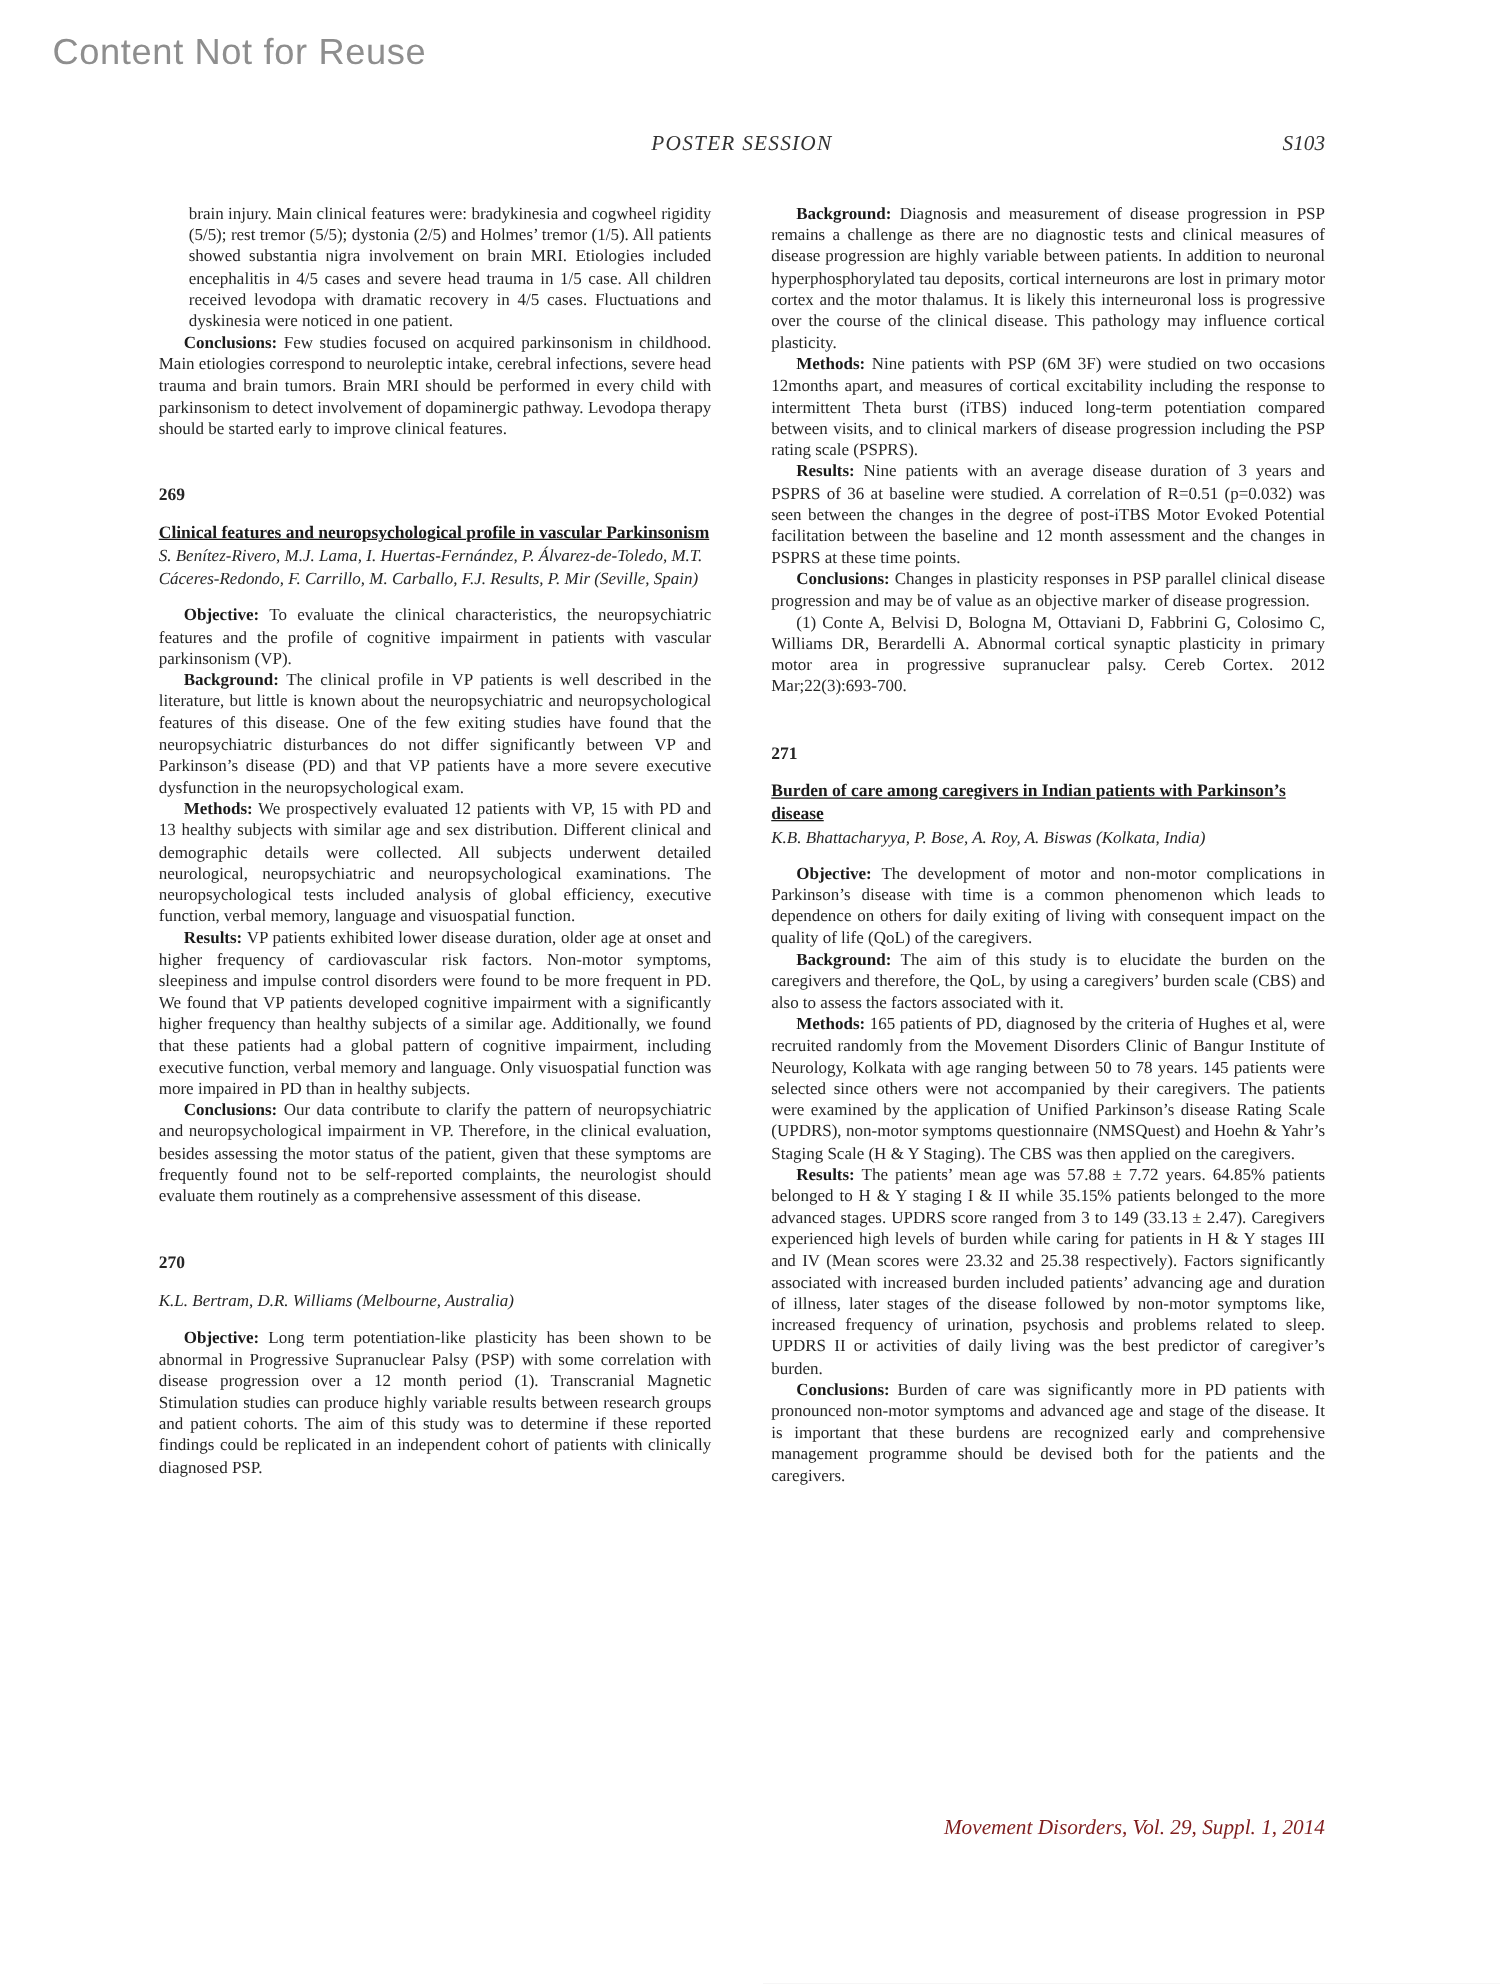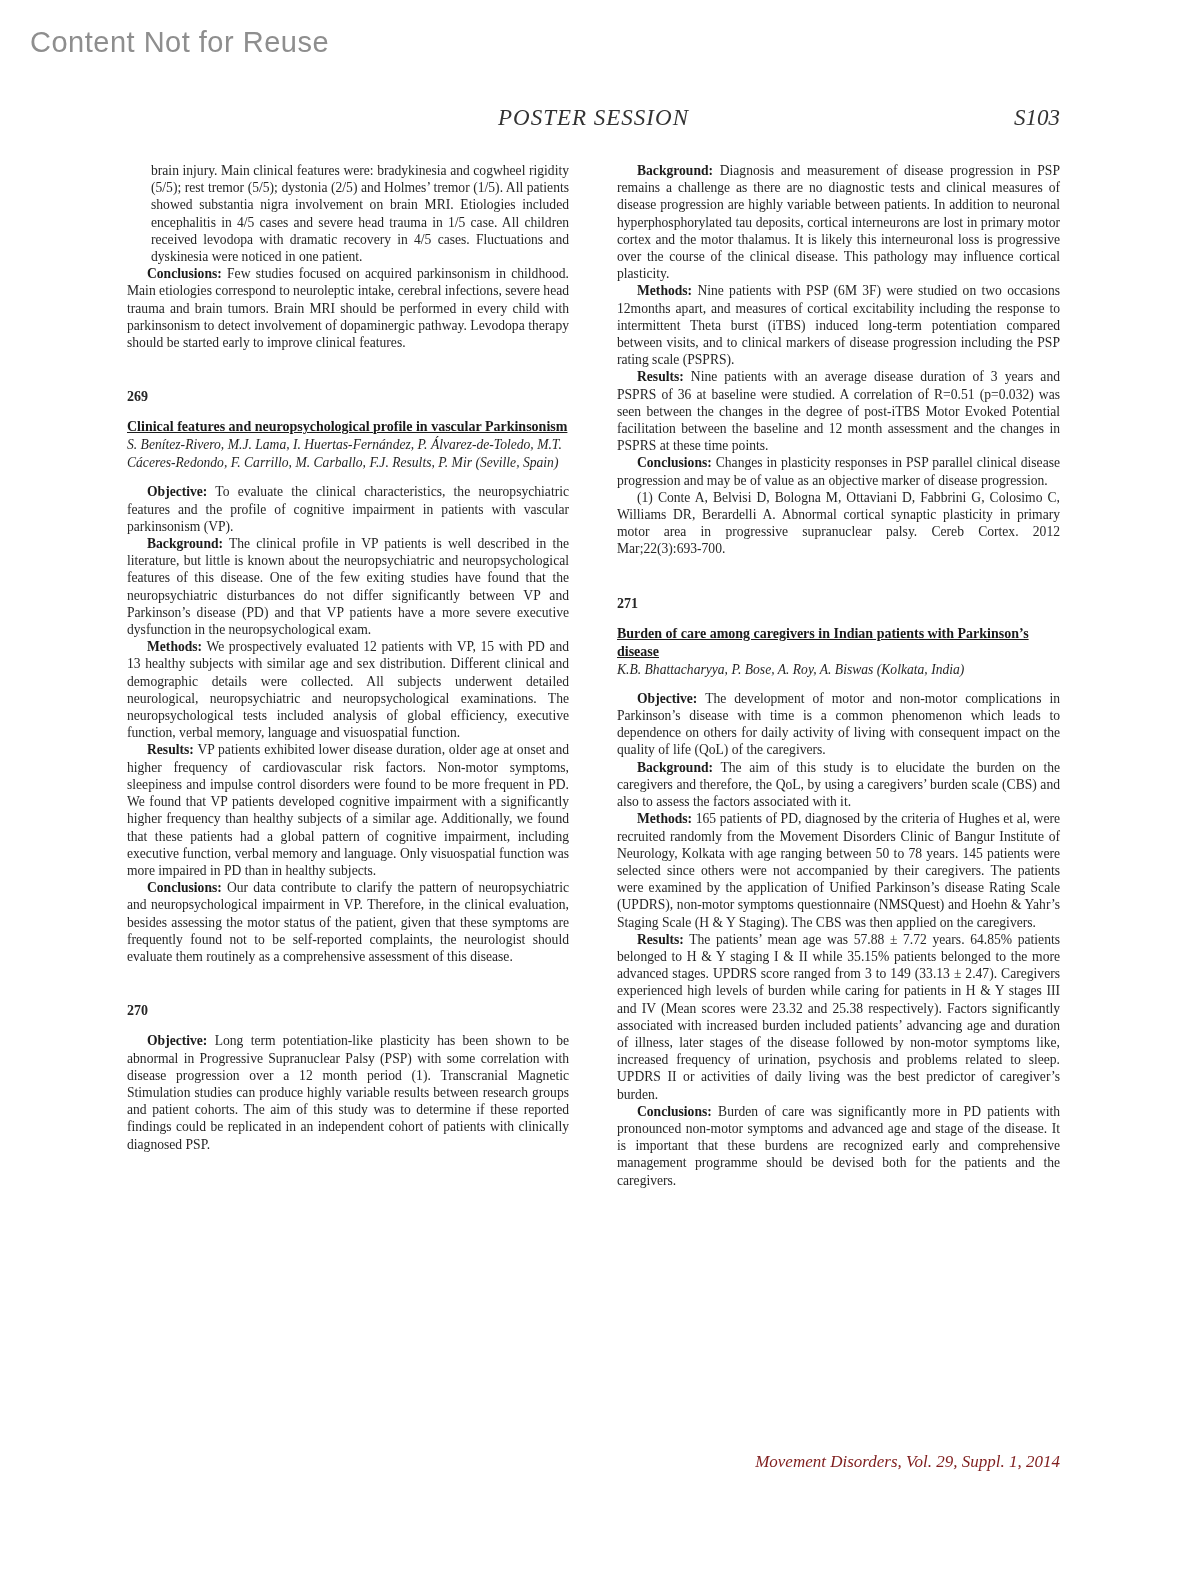--- a/index.html
+++ b/index.html
@@ -3,27 +3,27 @@
 <meta charset="utf-8">
 <style>
   * { margin:0; padding:0; box-sizing:border-box; }
   html, body { background:#e9e9e9; }
   .page {
     position:relative; width:1200px; height:1587px; margin:0 auto;
     background:#ffffff; overflow:hidden;
     font-family:"Liberation Serif", serif; color:#262626;
   }
   .watermark {
-    position:absolute; left:30px; top:26px;
+    position:absolute; left:42px; top:26px;
     font-family:"Liberation Sans", sans-serif;
     font-size:29px; color:#8e8e8e; letter-spacing:0.5px;
   }
   .running-head {
     position:absolute; top:105px; left:127px; width:933px; height:22px;
-    font-style:italic; font-size:23px; color:#333333;
+    font-style:italic; font-size:17px; color:#333333;
   }
   .rh-title { position:absolute; left:0; right:0; text-align:center; letter-spacing:1px; }
   .rh-page  { position:absolute; right:0; top:0; }
   .col {
     position:absolute; top:162px; width:442px;
     font-size:13.6px; line-height:17.2px; text-align:justify; color:#262626;
   }
   .col-left  { left:127px; }
   .col-right { left:617px; width:443px; }
   .para { text-indent:20px; }
@@ -84,20 +84,21 @@
     <p class="para">
       <b class="plabel">Results:</b>
       <span>VP patients exhibited lower disease duration, older age at onset and higher frequency of cardiovascular risk factors. Non-motor symptoms, sleepiness and impulse control disorders were found to be more frequent in PD. We found that VP patients developed cognitive impairment with a significantly higher frequency than healthy subjects of a similar age. Additionally, we found that these patients had a global pattern of cognitive impairment, including executive function, verbal memory and language. Only visuospatial function was more impaired in PD than in healthy subjects.</span>
     </p>
     <p class="para">
       <b class="plabel">Conclusions:</b>
       <span>Our data contribute to clarify the pattern of neuropsychiatric and neuropsychological impairment in VP. Therefore, in the clinical evaluation, besides assessing the motor status of the patient, given that these symptoms are frequently found not to be self-reported complaints, the neurologist should evaluate them routinely as a comprehensive assessment of this disease.</span>
     </p>
 
     <div class="abs-num">270</div>
+    <div class="authors">K.L. Bertram, D.R. Williams (Melbourne, Australia)</div>
     <p class="para">
       <b class="plabel">Objective:</b>
       <span>Long term potentiation-like plasticity has been shown to be abnormal in Progressive Supranuclear Palsy (PSP) with some correlation with disease progression over a 12 month period (1). Transcranial Magnetic Stimulation studies can produce highly variable results between research groups and patient cohorts. The aim of this study was to determine if these reported findings could be replicated in an independent cohort of patients with clinically diagnosed PSP.</span>
     </p>
   </section>
 
   <section class="col col-right">
     <p class="para">
       <b class="plabel">Background:</b>
       <span>Diagnosis and measurement of disease progression in PSP remains a challenge as there are no diagnostic tests and clinical measures of disease progression are highly variable between patients. In addition to neuronal hyperphosphorylated tau deposits, cortical interneurons are lost in primary motor cortex and the motor thalamus. It is likely this interneuronal loss is progressive over the course of the clinical disease. This pathology may influence cortical plasticity.</span>
@@ -116,21 +117,21 @@
     </p>
     <p class="para">
       <span>(1) Conte A, Belvisi D, Bologna M, Ottaviani D, Fabbrini G, Colosimo C, Williams DR, Berardelli A. Abnormal cortical synaptic plasticity in primary motor area in progressive supranuclear palsy. Cereb Cortex. 2012 Mar;22(3):693-700.</span>
     </p>
 
     <div class="abs-num tall">271</div>
     <h2 class="abs-title">Burden of care among caregivers in Indian patients with Parkinson’s disease</h2>
     <div class="authors">K.B. Bhattacharyya, P. Bose, A. Roy, A. Biswas (Kolkata, India)</div>
     <p class="para">
       <b class="plabel">Objective:</b>
-      <span>The development of motor and non-motor complications in Parkinson’s disease with time is a common phenomenon which leads to dependence on others for daily activity of living with consequent impact on the quality of life (QoL) of the caregivers.</span>
+      <span>The development of motor and non-motor complications in Parkinson’s disease with time is a common phenomenon which leads to dependence on others for daily exiting of living with consequent impact on the quality of life (QoL) of the caregivers.</span>
     </p>
     <p class="para">
       <b class="plabel">Background:</b>
       <span>The aim of this study is to elucidate the burden on the caregivers and therefore, the QoL, by using a caregivers’ burden scale (CBS) and also to assess the factors associated with it.</span>
     </p>
     <p class="para">
       <b class="plabel">Methods:</b>
       <span>165 patients of PD, diagnosed by the criteria of Hughes et al, were recruited randomly from the Movement Disorders Clinic of Bangur Institute of Neurology, Kolkata with age ranging between 50 to 78 years. 145 patients were selected since others were not accompanied by their caregivers. The patients were examined by the application of Unified Parkinson’s disease Rating Scale (UPDRS), non-motor symptoms questionnaire (NMSQuest) and Hoehn &amp; Yahr’s Staging Scale (H &amp; Y Staging). The CBS was then applied on the caregivers.</span>
     </p>
     <p class="para">

